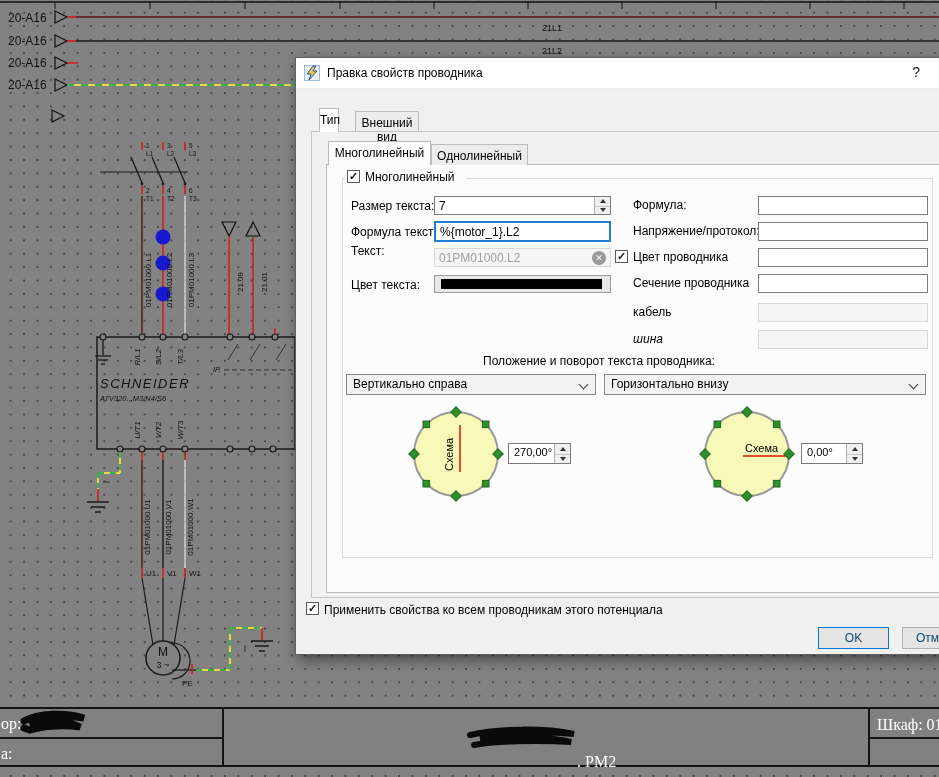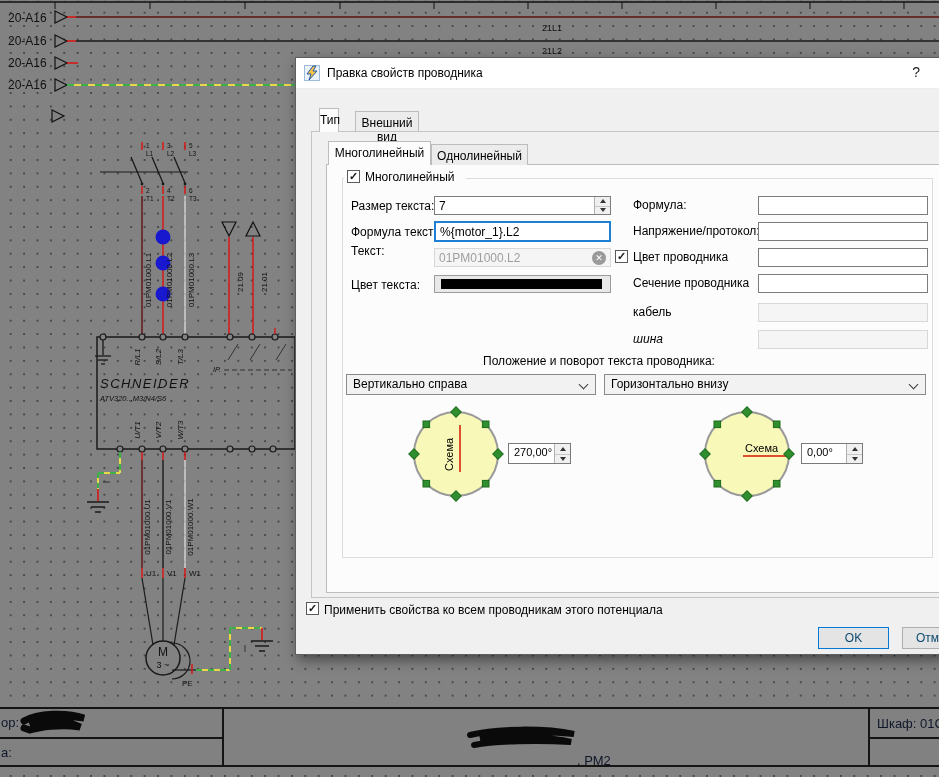--- a/index.html
+++ b/index.html
@@ -15,21 +15,21 @@
   .t9{font-size:9px;}
   .t8{font-size:8px;fill:#222;}
   .t7{font-size:6.5px;}
   .ti8{font-size:8px;font-style:italic;fill:#222;}
   .ti13{font-size:13px;font-style:italic;letter-spacing:1.5px;fill:#1d1d1d;}
   .ti7{font-size:7.5px;font-style:italic;fill:#222;}
   
   #titleblock{position:absolute;left:0;top:707px;width:939px;height:60px;background:#818181;
     border-top:2px solid #141414;border-bottom:2px solid #141414;box-sizing:border-box;z-index:2;}
   .tbline{position:absolute;background:#141414;}
-  .tbtext{position:absolute;font-size:13px;color:#0f172a;white-space:nowrap;}
+  .tbtext{position:absolute;font-size:16px;color:#ffffff;white-space:nowrap;font-family:Liberation Serif, serif;}
   
   #dialog{position:absolute;left:295px;top:57px;width:646px;height:596px;background:#f0f0f0;
     border:1px solid #5f5f5f;box-shadow:3px 5px 12px rgba(0,0,0,.45);z-index:10;box-sizing:content-box;}
   #dialog *{box-sizing:border-box;}
   .titlebar{position:absolute;left:0;top:0;width:100%;height:31px;background:#ffffff;
     display:flex;align-items:center;padding:0 8px;border-bottom:1px solid #ececec;}
   .titletext{font-size:12px;color:#000;margin-left:7px;}
   .helpq{position:absolute;right:22px;top:6px;font-size:14px;color:#222;}
   .tab{position:absolute;border:1px solid #bcbcbc;border-bottom:none;background:#ececec;
     font-size:12px;color:#000;text-align:center;padding-top:4px;}

